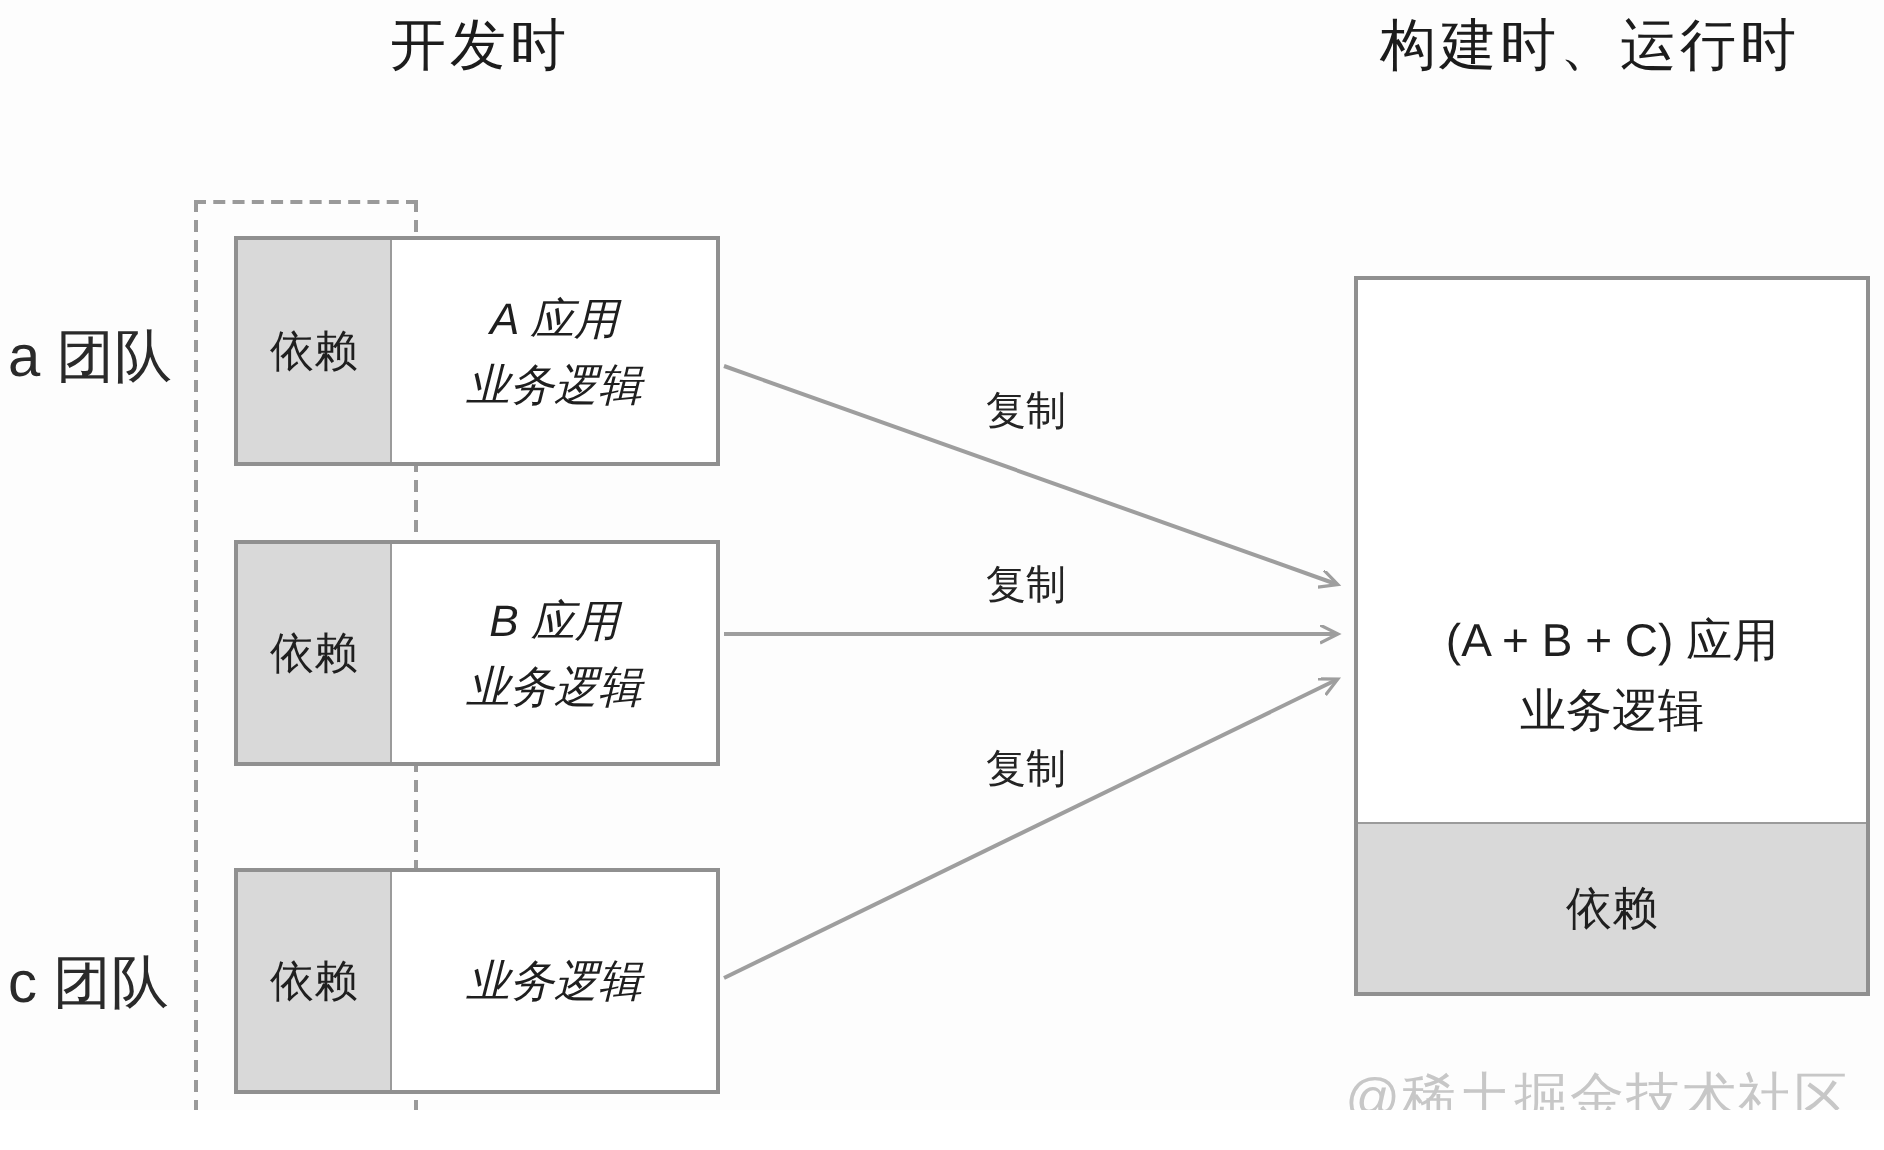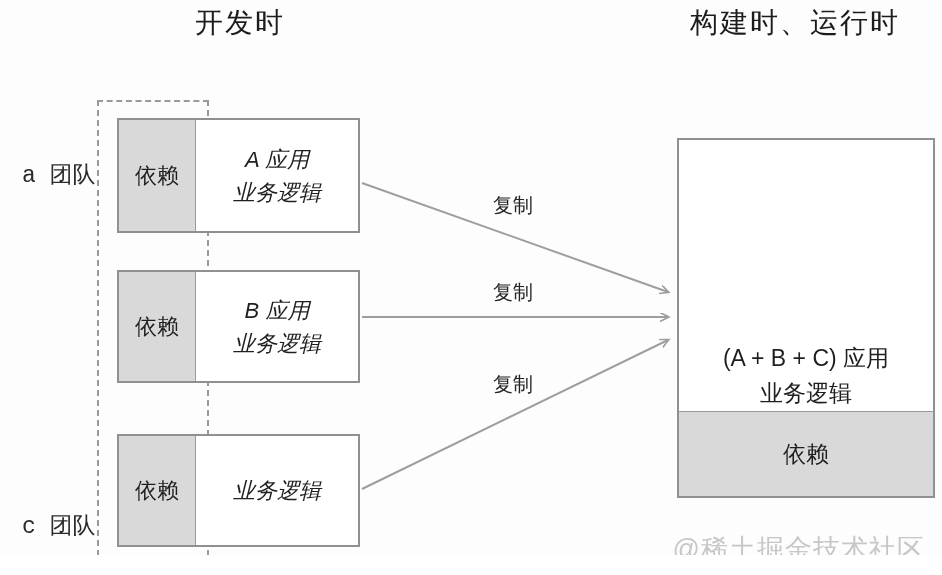--- a/index.html
+++ b/index.html
@@ -37,30 +37,29 @@
     top: 100px;
     width: 112px;
     height: 466px;
     border: 2px dashed #9a9a9a;
     box-sizing: border-box;
     background: transparent;
   }
 
   .team-label {
     position: absolute;
-    left: 22px;
+    left: 4px;
     width: 72px;
-    font-size: 23px;
+    font-size: 29px;
     color: #2a2a2a;
     white-space: nowrap;
-    font-family: Liberation Mono, monospace;
   }
   .team-label.a { top: 159px; }
   .team-label.b { top: 310px; }
-  .team-label.c { top: 472px; margin-top: 38px; }
+  .team-label.c { top: 472px; }
 
   .team-box {
     position: absolute;
     left: 117px;
     width: 243px;
     border: 2px solid #909090;
     box-sizing: border-box;
     background: #ffffff;
     display: flex;
     z-index: 2;
@@ -125,20 +124,21 @@
     display: flex;
     flex-direction: column;
     z-index: 2;
   }
   .merged-main {
     flex: 1;
     display: flex;
     flex-direction: column;
     align-items: center;
     justify-content: flex-end;
+    padding-bottom: 38px;
     font-size: 23px;
     line-height: 35px;
     color: #1f1f1f;
     text-align: center;
   }
   .merged-dep {
     height: 84px;
     background: #d9d9d9;
     border-top: 1px solid #9b9b9b;
     display: flex;

